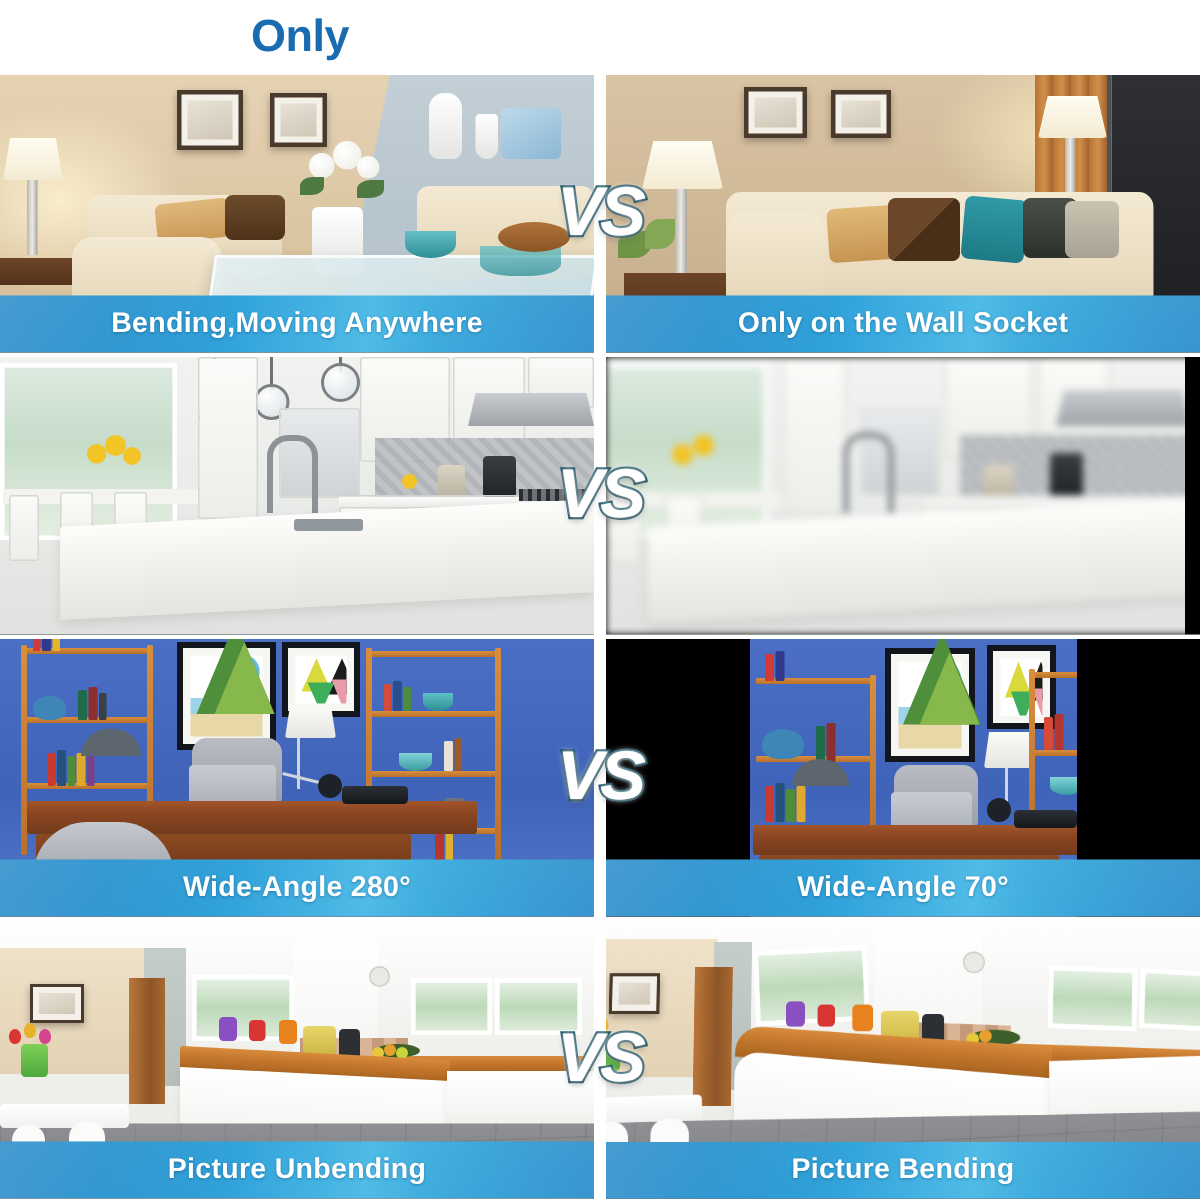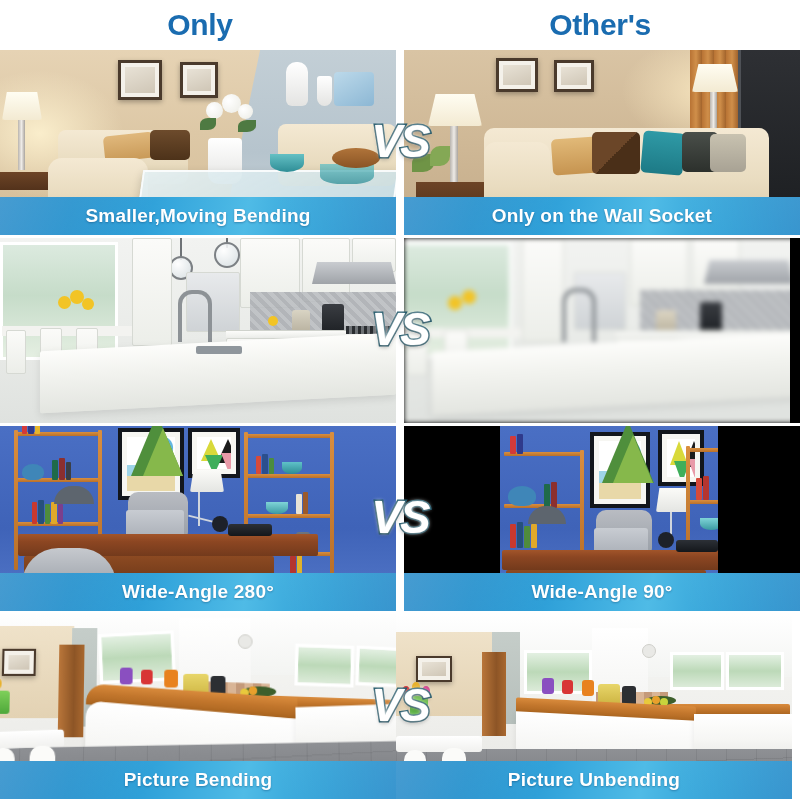--- a/index.html
+++ b/index.html
@@ -351,23 +351,20 @@
   .gadget { position: absolute; border-radius: 3px; }
 </style>
 </head>
 <body>
 
 <div id="sheet">
 
   <div class="header-row">
     <div class="header-cell">
       <span>Only</span>
-    </div>
-    <div class="header-cell">
-      <span>Other's</span>
     </div>
   </div>
 
   <div class="rows">
 
     <div class="cmp-row">
 
       <div class="panel left">
         <div class="scene s-lr1">
           <div class="lr-wall-r"></div>
@@ -389,21 +386,21 @@
           <div class="flower" style="left:222px;top:44px;width:19px;height:19px;"></div>
           <div class="flower" style="left:238px;top:54px;width:15px;height:15px;"></div>
           <div class="leaf" style="left:200px;top:68px;width:16px;height:12px;"></div>
           <div class="leaf" style="left:238px;top:70px;width:18px;height:12px;"></div>
           <div class="glass-table" style="left:140px;top:120px;width:256px;height:46px;transform:skewX(-8deg);"></div>
           <div class="bowl-teal" style="left:270px;top:104px;width:34px;height:18px;"></div>
           <div class="bowl-teal" style="left:320px;top:114px;width:54px;height:20px;border-radius:0 0 40% 40%;opacity:.75;"></div>
           <div style="position:absolute;left:332px;top:98px;width:48px;height:20px;border-radius:50%;background:linear-gradient(180deg,#b0743a,#8a5424);"></div>
         </div>
         <div class="caption">
-          <span>Smaller,Moving Bending</span>
+          <span>Bending,Moving Anywhere</span>
         </div>
       </div>
 
       <div class="panel">
         <div class="scene s-lr2">
           <div class="frame" style="left:92px;top:8px;width:42px;height:34px;"></div>
           <div class="frame" style="left:150px;top:10px;width:40px;height:32px;"></div>
           <div class="curtain" style="right:62px;top:0;width:48px;height:150px;"></div>
           <div class="door-dark" style="right:0;top:0;width:62px;height:165px;"></div>
           <div class="lamp-shade" style="left:24px;top:44px;width:54px;height:32px;clip-path:polygon(14% 0,86% 0,100% 100%,0 100%);"></div>
@@ -605,65 +602,28 @@
           <div class="laptop" style="left:94px;top:102px;width:54px;height:28px;"></div>
           <div class="desk-wood" style="left:2px;top:124px;width:230px;height:20px;"></div>
           <div class="desk-wood" style="left:6px;top:144px;width:200px;height:24px;background:linear-gradient(180deg,#8c4a22,#6d3718);"></div>
           <div class="gadget" style="left:176px;top:114px;width:42px;height:12px;background:linear-gradient(180deg,#2c3036,#14171b);"></div>
           <div style="position:absolute;left:158px;top:106px;width:16px;height:16px;border-radius:50%;background:#1d2129;"></div>
           <div style="position:absolute;left:28px;top:80px;width:38px;height:18px;border-radius:40px 40px 0 0;background:#5d656e;"></div>
         </div>
         <div class="bar-black" style="left:0;width:96px;"></div>
         <div class="bar-black" style="right:0;width:82px;"></div>
         <div class="caption">
-          <span>Wide-Angle 90°</span>
+          <span>Wide-Angle 70°</span>
         </div>
       </div>
 
       <div class="vs">VS</div>
     </div>
 
     <div class="cmp-row">
-
-      <div class="panel">
-        <div class="scene s-k2 bend">
-          <div class="ceil"></div>
-          <div class="wall-beige" style="left:0;top:16px;width:80px;height:88px;"></div>
-          <div class="wall-grey" style="left:78px;top:18px;width:24px;height:94px;"></div>
-          <div class="frame" style="left:12px;top:38px;width:32px;height:26px;border-width:2px;"></div>
-          <div class="wood-door" style="left:66px;top:34px;width:24px;height:88px;"></div>
-          <div class="win-g" style="left:104px;top:22px;width:72px;height:48px;transform:rotate(-3deg);"></div>
-          <div class="win-g" style="left:290px;top:34px;width:56px;height:40px;transform:rotate(2deg);"></div>
-          <div class="win-g" style="left:348px;top:36px;width:50px;height:38px;transform:rotate(3deg);"></div>
-          <div style="position:absolute;left:180px;top:8px;width:68px;height:96px;background:linear-gradient(180deg,#ffffff,#f2f2f0);border-radius:0 0 30% 0;"></div>
-          <div style="position:absolute;left:236px;top:24px;width:14px;height:14px;border-radius:50%;background:#e9e9e6;border:1px solid #cfcfca;"></div>
-          <div class="backsplash" style="left:186px;top:70px;width:80px;height:16px;background:repeating-linear-gradient(90deg,#c49a7a 0 8px,#d9b596 8px 16px);opacity:1;transform:skewY(2deg);"></div>
-          <div class="gadget" style="left:124px;top:56px;width:12px;height:16px;background:#8a4fc0;"></div>
-          <div class="gadget" style="left:144px;top:58px;width:11px;height:14px;background:#d83535;"></div>
-          <div class="gadget" style="left:166px;top:58px;width:13px;height:17px;background:#e8821f;"></div>
-          <div class="gadget" style="left:184px;top:62px;width:24px;height:24px;background:linear-gradient(180deg,#e8d66a,#cbb23f);"></div>
-          <div class="gadget" style="left:210px;top:64px;width:14px;height:22px;background:#2c2f33;"></div>
-          <div class="worktop" style="left:100px;top:82px;width:296px;height:14px;transform:skewY(2deg);border-radius:0 0 24px 0;"></div>
-          <div style="position:absolute;left:240px;top:74px;width:32px;height:10px;border-radius:50%;background:#3d5f2c;"></div>
-          <div class="fruit" style="left:238px;top:76px;width:8px;height:8px;background:#e8c93c;"></div>
-          <div class="fruit" style="left:246px;top:74px;width:8px;height:8px;background:#e8a02c;"></div>
-          <div class="worktop" style="left:92px;top:78px;width:200px;height:20px;transform:skewY(5deg) rotate(-1deg);border-radius:18px 0 0 0;"></div>
-          <div class="unit-white" style="left:92px;top:96px;width:200px;height:74px;transform:skewY(5deg);border-radius:16px 0 0 0;"></div>
-          <div class="unit-white" style="left:290px;top:92px;width:106px;height:52px;transform:skewY(-2deg);"></div>
-          <div class="tile-floor" style="height:56px;transform:skewY(-1deg);"></div>
-          <div class="table-wht" style="left:0;top:116px;width:72px;height:16px;transform:rotate(-2deg);"></div>
-          <div style="position:absolute;left:4px;top:132px;width:22px;height:32px;background:#fbfbf9;border-radius:10px 10px 2px 2px;"></div>
-          <div style="position:absolute;left:40px;top:130px;width:24px;height:34px;background:#fbfbf9;border-radius:10px 10px 2px 2px;"></div>
-          <div class="tulip" style="left:4px;top:66px;width:8px;height:10px;background:#e8b12b;"></div>
-          <div style="position:absolute;left:2px;top:78px;width:18px;height:22px;background:linear-gradient(180deg,#7fd05a,#4ea83a);border-radius:3px;"></div>
-        </div>
-        <div class="caption">
-          <span>Picture Bending</span>
-        </div>
-      </div>
 
       <div class="panel left">
         <div class="scene s-k2">
           <div class="ceil"></div>
           <div class="wall-beige" style="left:0;top:18px;width:96px;height:84px;"></div>
           <div class="wall-grey" style="left:96px;top:18px;width:28px;height:92px;"></div>
           <div class="frame" style="left:20px;top:42px;width:36px;height:26px;border-width:2px;"></div>
           <div class="wood-door" style="left:86px;top:38px;width:24px;height:84px;"></div>
           <div class="win-g" style="left:128px;top:36px;width:68px;height:44px;"></div>
           <div class="win-g" style="left:274px;top:38px;width:54px;height:38px;"></div>
@@ -692,17 +652,54 @@
           <div class="table-wht" style="left:0;top:122px;width:86px;height:16px;"></div>
           <div style="position:absolute;left:8px;top:136px;width:22px;height:30px;background:#fbfbf9;border-radius:10px 10px 2px 2px;"></div>
           <div style="position:absolute;left:46px;top:134px;width:24px;height:32px;background:#fbfbf9;border-radius:10px 10px 2px 2px;"></div>
           <div style="position:absolute;left:0;top:150px;width:34px;height:16px;border-radius:50% 50% 0 0;background:#2fa8cf;"></div>
         </div>
         <div class="caption">
           <span>Picture Unbending</span>
         </div>
       </div>
 
+      <div class="panel">
+        <div class="scene s-k2 bend">
+          <div class="ceil"></div>
+          <div class="wall-beige" style="left:0;top:16px;width:80px;height:88px;"></div>
+          <div class="wall-grey" style="left:78px;top:18px;width:24px;height:94px;"></div>
+          <div class="frame" style="left:12px;top:38px;width:32px;height:26px;border-width:2px;"></div>
+          <div class="wood-door" style="left:66px;top:34px;width:24px;height:88px;"></div>
+          <div class="win-g" style="left:104px;top:22px;width:72px;height:48px;transform:rotate(-3deg);"></div>
+          <div class="win-g" style="left:290px;top:34px;width:56px;height:40px;transform:rotate(2deg);"></div>
+          <div class="win-g" style="left:348px;top:36px;width:50px;height:38px;transform:rotate(3deg);"></div>
+          <div style="position:absolute;left:180px;top:8px;width:68px;height:96px;background:linear-gradient(180deg,#ffffff,#f2f2f0);border-radius:0 0 30% 0;"></div>
+          <div style="position:absolute;left:236px;top:24px;width:14px;height:14px;border-radius:50%;background:#e9e9e6;border:1px solid #cfcfca;"></div>
+          <div class="backsplash" style="left:186px;top:70px;width:80px;height:16px;background:repeating-linear-gradient(90deg,#c49a7a 0 8px,#d9b596 8px 16px);opacity:1;transform:skewY(2deg);"></div>
+          <div class="gadget" style="left:124px;top:56px;width:12px;height:16px;background:#8a4fc0;"></div>
+          <div class="gadget" style="left:144px;top:58px;width:11px;height:14px;background:#d83535;"></div>
+          <div class="gadget" style="left:166px;top:58px;width:13px;height:17px;background:#e8821f;"></div>
+          <div class="gadget" style="left:184px;top:62px;width:24px;height:24px;background:linear-gradient(180deg,#e8d66a,#cbb23f);"></div>
+          <div class="gadget" style="left:210px;top:64px;width:14px;height:22px;background:#2c2f33;"></div>
+          <div class="worktop" style="left:100px;top:82px;width:296px;height:14px;transform:skewY(2deg);border-radius:0 0 24px 0;"></div>
+          <div style="position:absolute;left:240px;top:74px;width:32px;height:10px;border-radius:50%;background:#3d5f2c;"></div>
+          <div class="fruit" style="left:238px;top:76px;width:8px;height:8px;background:#e8c93c;"></div>
+          <div class="fruit" style="left:246px;top:74px;width:8px;height:8px;background:#e8a02c;"></div>
+          <div class="worktop" style="left:92px;top:78px;width:200px;height:20px;transform:skewY(5deg) rotate(-1deg);border-radius:18px 0 0 0;"></div>
+          <div class="unit-white" style="left:92px;top:96px;width:200px;height:74px;transform:skewY(5deg);border-radius:16px 0 0 0;"></div>
+          <div class="unit-white" style="left:290px;top:92px;width:106px;height:52px;transform:skewY(-2deg);"></div>
+          <div class="tile-floor" style="height:56px;transform:skewY(-1deg);"></div>
+          <div class="table-wht" style="left:0;top:116px;width:72px;height:16px;transform:rotate(-2deg);"></div>
+          <div style="position:absolute;left:4px;top:132px;width:22px;height:32px;background:#fbfbf9;border-radius:10px 10px 2px 2px;"></div>
+          <div style="position:absolute;left:40px;top:130px;width:24px;height:34px;background:#fbfbf9;border-radius:10px 10px 2px 2px;"></div>
+          <div class="tulip" style="left:4px;top:66px;width:8px;height:10px;background:#e8b12b;"></div>
+          <div style="position:absolute;left:2px;top:78px;width:18px;height:22px;background:linear-gradient(180deg,#7fd05a,#4ea83a);border-radius:3px;"></div>
+        </div>
+        <div class="caption">
+          <span>Picture Bending</span>
+        </div>
+      </div>
+
       <div class="vs">VS</div>
     </div>
 
   </div>
 </div>
 
 </body></html>

